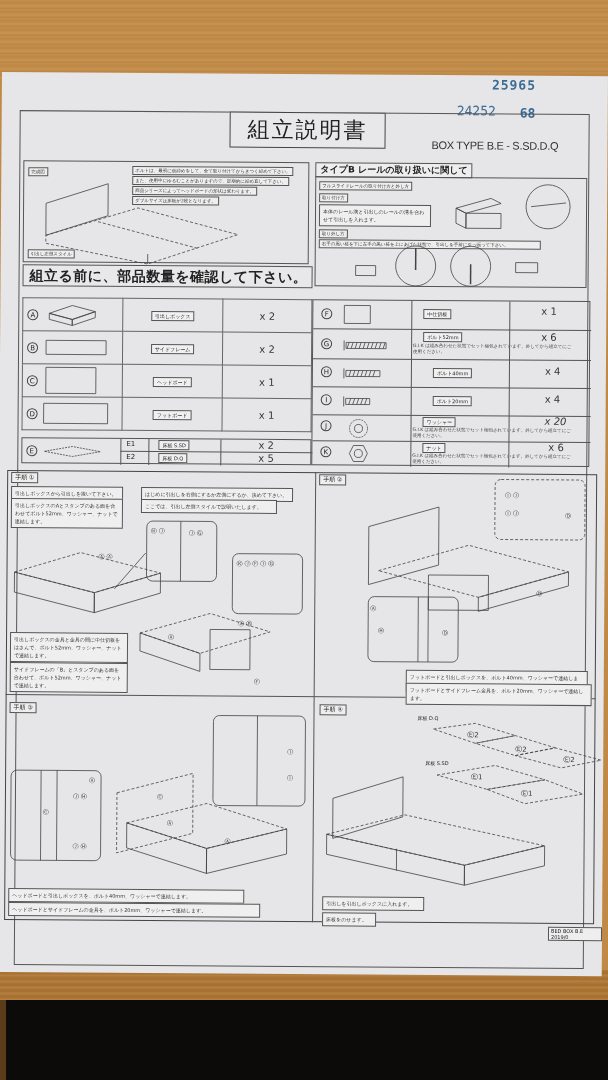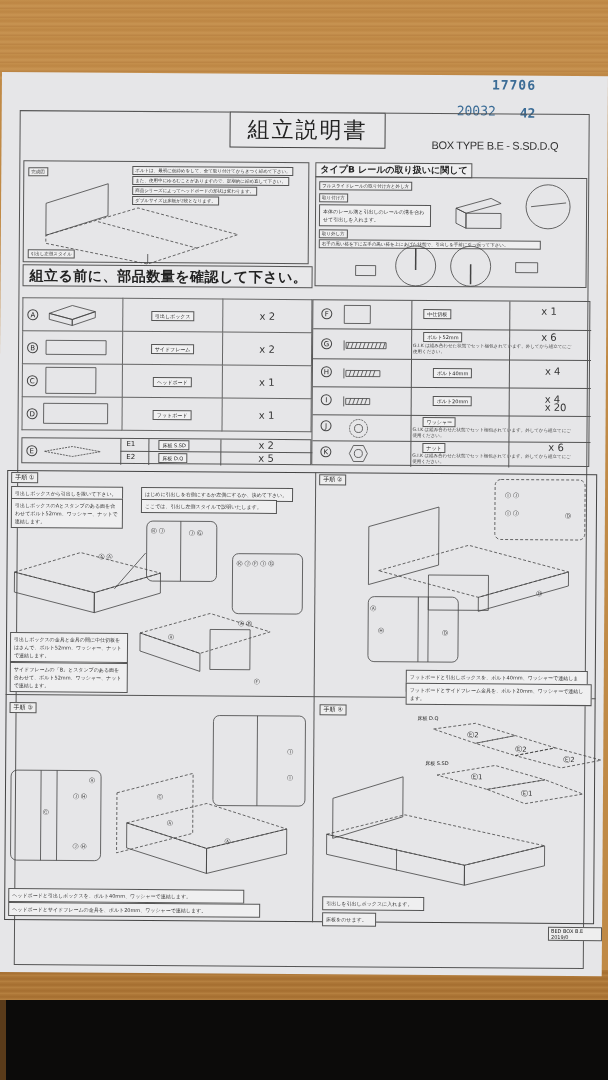--- a/index.html
+++ b/index.html
@@ -88,23 +88,23 @@
   .footer-code { position: absolute; font-size: 5px; border: 1px solid #555; padding: 0 2px; background: #eee; }
 </style>
 </head>
 <body>
 
 <div class="wood-top"></div>
 <div class="wood-bottom"></div>
 <div class="dark-bottom"></div>
 
 <div class="paper">
-  <div class="stamp s1">17706</div>
-  <div class="stamp s2">20032</div>
-  <div class="stamp s3">42</div>
+  <div class="stamp s1">25965</div>
+  <div class="stamp s2">24252</div>
+  <div class="stamp s3">68</div>
 
   <div class="frame"></div>
 
   <div class="title">組立説明書</div>
   <div class="model">BOX TYPE B.E - S.SD.D.Q</div>
 
   <div class="box" style="left:22px;top:88px;width:286px;height:102px;">
     <div class="lbl" style="left:4px;top:6px;">完成図</div>
     <div class="lbl" style="left:108px;top:4px;">ボルトは、最初に仮締めをして、全て取り付けてからきつく締めて下さい。</div>
     <div class="lbl" style="left:108px;top:14px;">また、使用中にゆるむことがありますので、定期的に締め直して下さい。</div>
@@ -258,21 +258,21 @@
 
     <span class="circ" style="position:absolute;left:4px;top:120px;">J</span>
     <svg width="20" height="20" style="left:36px;top:118px;">
         <g stroke="#444" stroke-width="0.8" fill="none">
           <circle cx="10" cy="10" r="9" stroke-dasharray="2,1"></circle>
           <circle cx="10" cy="10" r="4"></circle>
         </g>
       </svg>
     <span class="plabel" style="position:absolute;left:110px;top:116px;">ワッシャー</span>
     <div class="note-small" style="position:absolute;left:100px;top:126px;width:160px;">G.I.K は組み合わせた状態でセット梱包されています。外してから組立てにご使用ください。</div>
-    <span class="qty" style="position:absolute;left:232px;top:100px;">x 20</span>
+    <span class="qty" style="position:absolute;left:232px;top:114px;font-style:italic;">x 20</span>
 
     <span class="circ" style="position:absolute;left:4px;top:146px;">K</span>
     <svg width="20" height="20" style="left:36px;top:143px;">
         <g stroke="#444" stroke-width="0.8" fill="none">
           <polygon points="5,2 15,2 19,10 15,18 5,18 1,10"></polygon>
           <circle cx="10" cy="10" r="4"></circle>
         </g>
       </svg>
     <span class="plabel" style="position:absolute;left:110px;top:142px;">ナット</span>
     <div class="note-small" style="position:absolute;left:100px;top:152px;width:160px;">G.I.K は組み合わせた状態でセット梱包されています。外してから組立てにご使用ください。</div>

